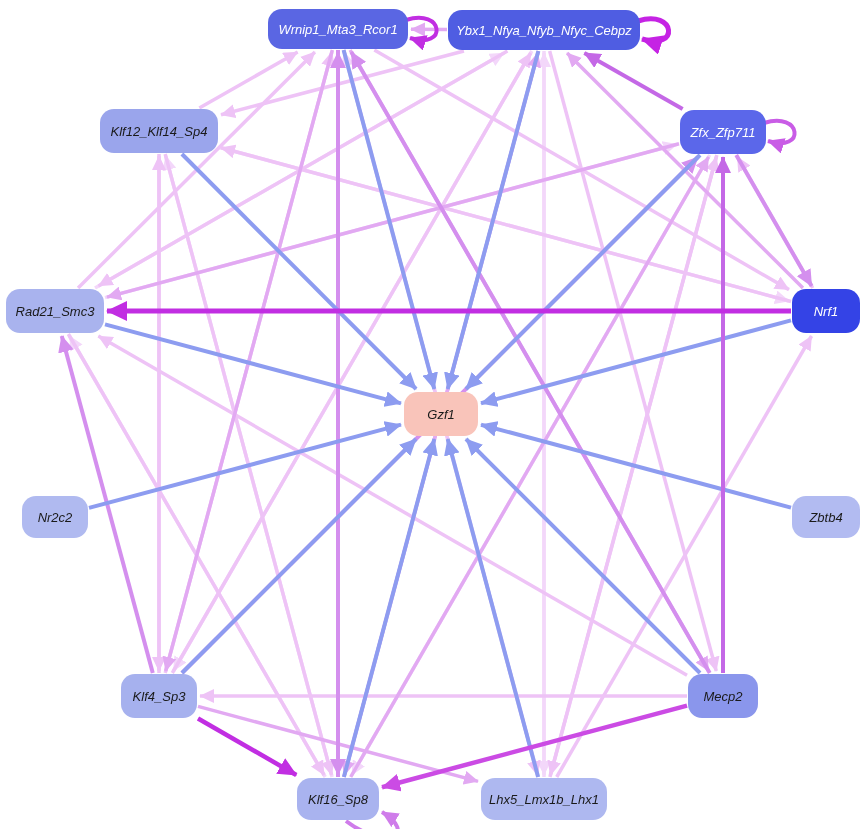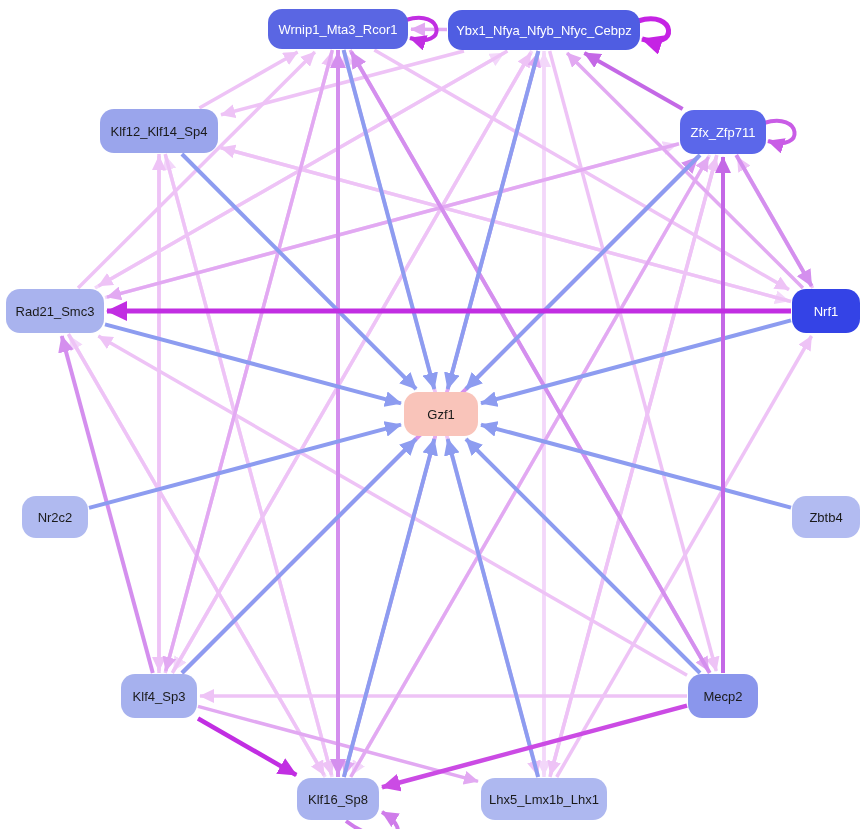--- a/index.html
+++ b/index.html
@@ -2,20 +2,21 @@
 <html><head>
 <meta charset="utf-8">
 <style>
   html,body{margin:0;padding:0;background:#ffffff;}
   .stage{
     position:relative;
     width:868px;height:829px;
     background:#ffffff;
     font-family:"Liberation Sans", sans-serif;
     overflow:hidden;
+    font-style:italic;
   }
   svg{display:block;}
   .node-label{
     font-family:"Liberation Sans", sans-serif;
     font-size:13px;
     pointer-events:none;
   }
   .node rect{cursor:pointer;}
 </style>
 </head>

